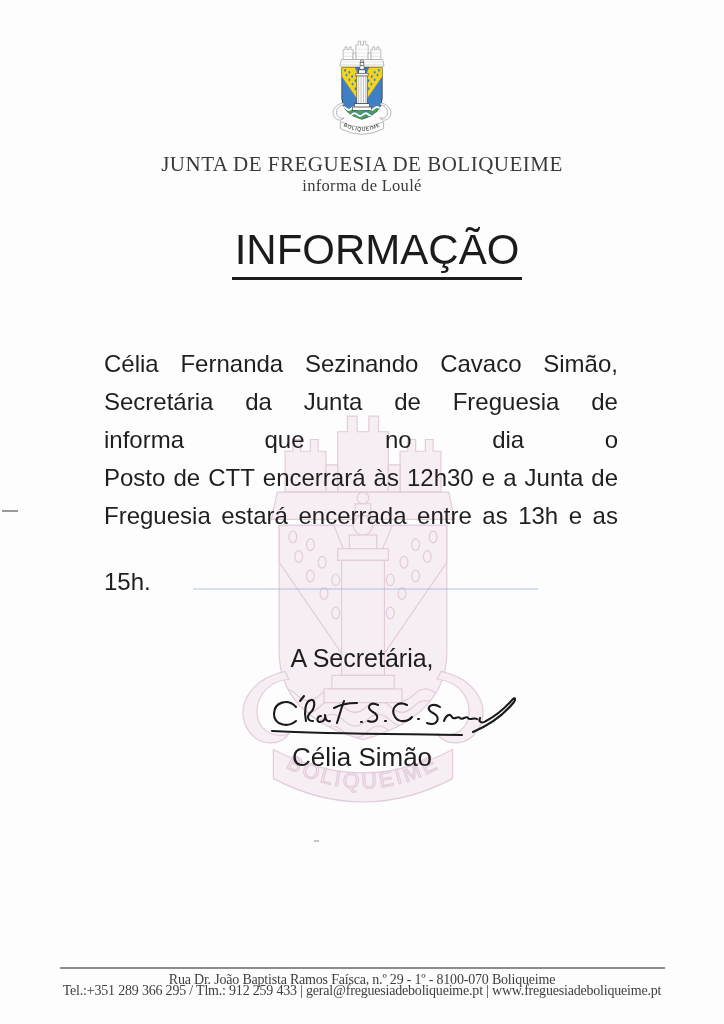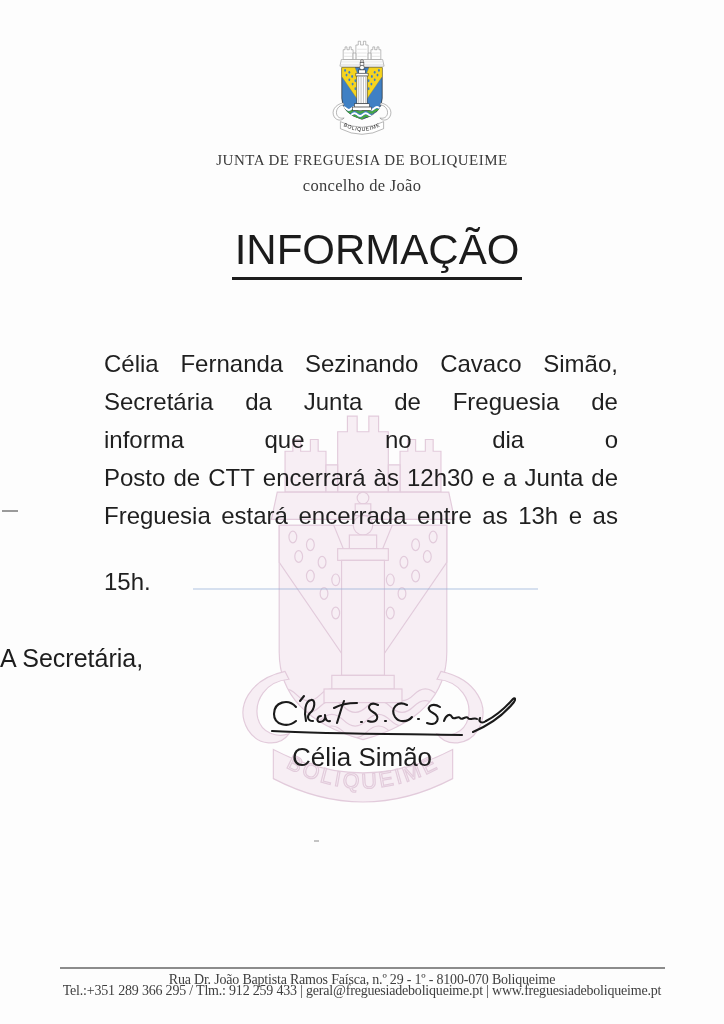--- a/index.html
+++ b/index.html
@@ -6,41 +6,41 @@
   .page{
     position:relative;width:724px;height:1024px;margin:0 auto;
     background:#fdfdfd;overflow:hidden;
     font-family:"Liberation Sans",sans-serif;color:#1f1f1f;
   }
   
   .crest{position:absolute;left:315px;top:33px;width:94px;height:111px;}
   .crest svg{display:block;width:100%;height:100%;}
   .org-name{
     position:absolute;top:152px;left:0;width:100%;text-align:center;
-    font-family:"Liberation Serif",serif;font-size:15px;letter-spacing:.5px;color:#3a3a3a;
+    font-family:"Liberation Serif",serif;font-size:21px;letter-spacing:.5px;color:#3a3a3a;
   }
   .org-subtitle{
     position:absolute;top:176px;left:0;width:100%;text-align:center;
     font-family:"Liberation Serif",serif;font-size:16.5px;letter-spacing:.3px;color:#3a3a3a;
   }
   
   .title{position:absolute;top:226px;left:15px;width:100%;margin:0;text-align:center;font-weight:400;}
   .title-text{
     display:inline-block;font-size:42px;letter-spacing:0;color:#1b1b1b;
     border-bottom:3px solid #1d1d1d;padding:0 3px 3px 3px;
   }
   
   .notice-body{position:absolute;left:104px;top:350px;width:514px;}
   .body-line{
     display:flex;justify-content:space-between;align-items:flex-start;
     height:38px;font-size:24px;color:#1f1f1f;white-space:nowrap;
   }
   .body-line.last{display:block;text-align:left;margin-top:28px;}
   
-  .sig-role{position:absolute;top:644px;left:0;width:100%;font-size:25px;color:#1d1d1d;}
+  .sig-role{position:absolute;top:644px;left:0;width:100%;text-align:center;font-size:25px;color:#1d1d1d;}
   .sig-hand{position:absolute;left:266px;top:692px;width:250px;height:52px;}
   .sig-hand svg{display:block;width:100%;height:100%;}
   .sig-name{position:absolute;top:742px;left:0;width:100%;text-align:center;font-size:26px;color:#1d1d1d;}
   
   .footer-rule{position:absolute;top:967px;left:60px;width:605px;height:2px;background:#8c8c8c;}
   .footer-line{
     position:absolute;left:0;width:100%;text-align:center;
     font-family:"Liberation Serif",serif;font-size:14px;letter-spacing:-0.2px;color:#3e3e3e;
   }
   .footer-address{top:972px;}
@@ -217,21 +217,21 @@
           <path d="M140,148 C158,152 166,166 159,178 C154,186 143,187 138,180 C144,182 152,180 154,172 C156,163 150,153 138,152 Z"></path>
           <path d="M54,188 Q100,212 146,188 L146,203 Q100,227 54,203 Z"></path>
         </g>
         <path id="ribbonPath" style="fill:none;stroke:none" d="M60,197 Q100,219 140,197"></path>
         <text font-size="11" letter-spacing="1.5" fill="#222222" font-family="Liberation Sans, sans-serif">
           <textPath href="#ribbonPath" startOffset="50%" text-anchor="middle">BOLIQUEIME</textPath>
         </text>
       </svg>
     </div>
     <div class="org-name">JUNTA DE FREGUESIA DE BOLIQUEIME</div>
-    <div class="org-subtitle">concelho de João</div>
+    <div class="org-subtitle">informa de Loulé</div>
   </header>
 
   <h1 class="title"><span class="title-text">INFORMAÇÃO</span></h1>
 
   <section class="notice-body">
       <div class="body-line">
         <span>Célia</span>
         <span>Fernanda</span>
         <span>Sezinando</span>
         <span>Cavaco</span>

